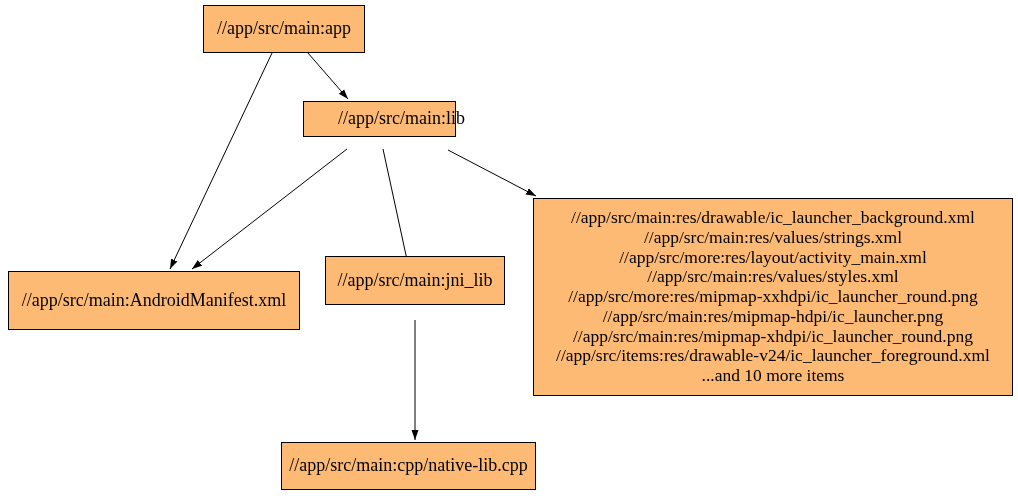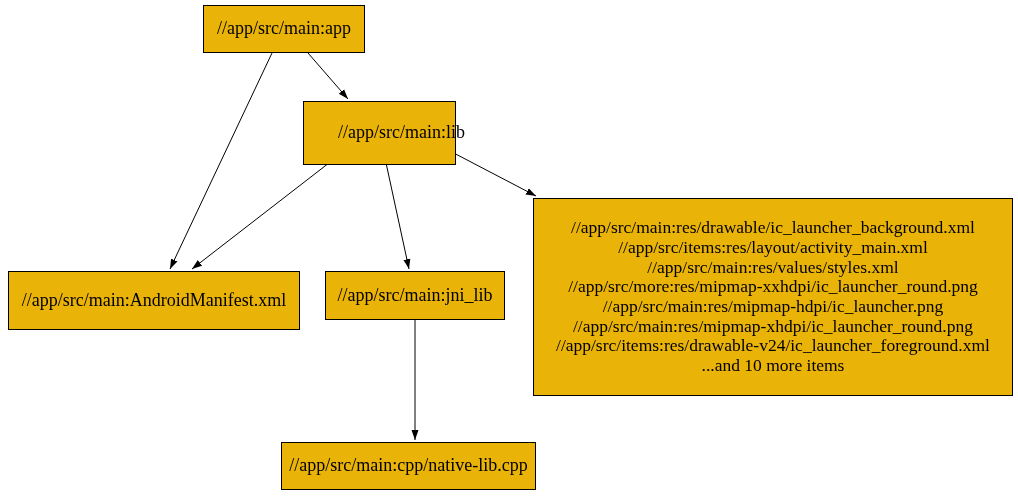--- a/index.html
+++ b/index.html
@@ -20,21 +20,21 @@
     position: absolute;
     left: 0;
     top: 0;
     width: 1018px;
     height: 496px;
   }
   .node {
     position: absolute;
     box-sizing: border-box;
     border: 1px solid #000000;
-    background: #eab308;
+    background: #fdba74;
     display: flex;
     align-items: center;
     justify-content: center;
     text-align: center;
     font-size: 18px;
     line-height: 1.1;
     white-space: nowrap;
   }
   .node.multiline {
     flex-direction: column;
@@ -59,29 +59,30 @@
     <line x1="308" y1="53" x2="348" y2="99" stroke="#000000" stroke-width="1" marker-end="url(#arrow)"></line>
     <line x1="272" y1="53" x2="170" y2="269" stroke="#000000" stroke-width="1" marker-end="url(#arrow)"></line>
     <line x1="347" y1="149" x2="192" y2="269" stroke="#000000" stroke-width="1" marker-end="url(#arrow)"></line>
     <line x1="383" y1="149" x2="409" y2="269" stroke="#000000" stroke-width="1" marker-end="url(#arrow)"></line>
     <line x1="448" y1="150" x2="536" y2="196" stroke="#000000" stroke-width="1" marker-end="url(#arrow)"></line>
     <line x1="415" y1="320" x2="415" y2="440" stroke="#000000" stroke-width="1" marker-end="url(#arrow)"></line>
   </svg>
 
   <div class="node" style="left:203px; top:5px; width:162px; height:48px;">//app/src/main:app</div>
 
-  <div class="node" style="left:303px; top:101px; width:153px; height:64px;padding-left:44px;">//app/src/main:lib</div>
+  <div class="node" style="left:303px; top:101px; width:153px; height:36px;padding-left:44px;">//app/src/main:lib</div>
 
   <div class="node" style="left:8px; top:271px; width:292px; height:59px;">//app/src/main:AndroidManifest.xml</div>
 
-  <div class="node" style="left:325px; top:271px; width:180px; height:49px;">//app/src/main:jni_lib</div>
+  <div class="node" style="left:325px; top:256px; width:180px; height:49px;">//app/src/main:jni_lib</div>
 
   <div class="node multiline" style="left:533px; top:198px; width:480px; height:198px;">
     <div class="res-line">//app/src/main:res/drawable/ic_launcher_background.xml</div>
-    <div class="res-line">//app/src/items:res/layout/activity_main.xml</div>
+    <div class="res-line">//app/src/main:res/values/strings.xml</div>
+    <div class="res-line">//app/src/more:res/layout/activity_main.xml</div>
     <div class="res-line">//app/src/main:res/values/styles.xml</div>
     <div class="res-line">//app/src/more:res/mipmap-xxhdpi/ic_launcher_round.png</div>
     <div class="res-line">//app/src/main:res/mipmap-hdpi/ic_launcher.png</div>
     <div class="res-line">//app/src/main:res/mipmap-xhdpi/ic_launcher_round.png</div>
     <div class="res-line">//app/src/items:res/drawable-v24/ic_launcher_foreground.xml</div>
     <div class="res-line">...and 10 more items</div>
   </div>
 
   <div class="node" style="left:281px; top:442px; width:255px; height:48px;">//app/src/main:cpp/native-lib.cpp</div>
 

